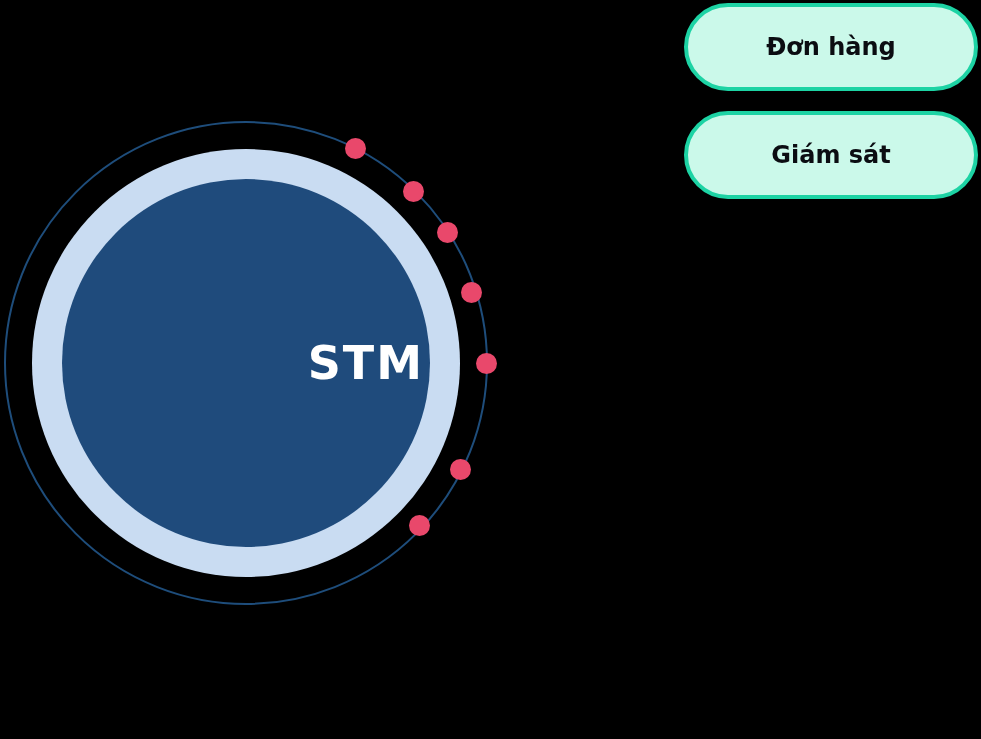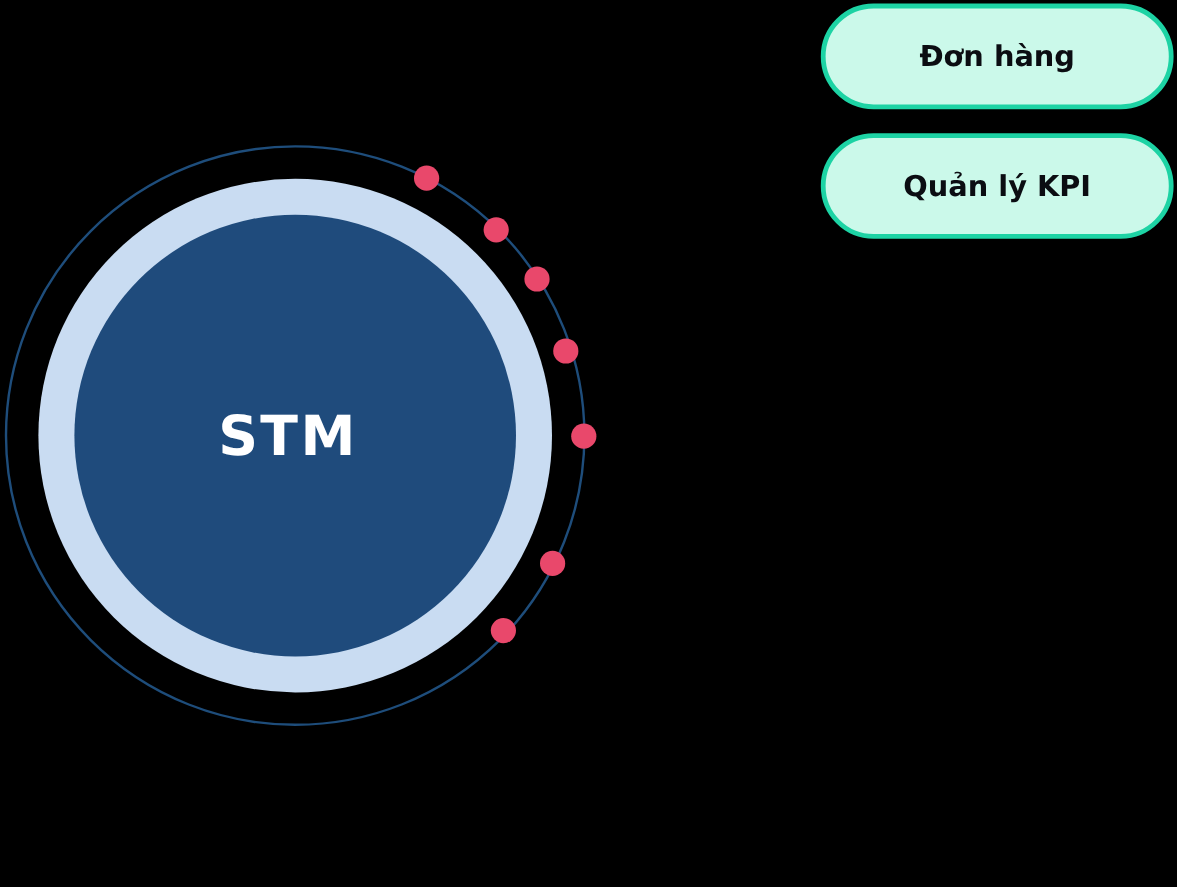--- a/index.html
+++ b/index.html
@@ -41,21 +41,21 @@
     background:var(--core-ring);
     border-radius:50%;
   }
   
   .core{
     position:absolute;
     left:62px;top:179px;
     width:368px;height:368px;
     background:var(--core-fill);
     border-radius:50%;
-    display:flex;align-items:center;justify-content:center;
+    display:flex;align-items:center;justify-content:flex-end;
   }
   .core-label{
     color:var(--core-text);
     font-size:46px;
     font-weight:700;
     letter-spacing:2px;
     transform:translateX(-6px);
   }
   
   .dot{
@@ -108,17 +108,17 @@
     <div class="dot" style="left: 460.5px; top: 281.5px;"></div>
     <div class="dot" style="left: 475.5px; top: 352.5px;"></div>
     <div class="dot" style="left: 449.5px; top: 458.5px;"></div>
     <div class="dot" style="left: 408.5px; top: 514.5px;"></div>
 
   <div class="features">
     <div class="pill">
         <span class="pill-label">Đơn hàng</span>
       </div>
       <div class="pill">
-        <span class="pill-label">Quản lý KPI</span>
+        <span class="pill-label">Giám sát</span>
       </div>
   </div>
 
 </div>
 
 </body></html>

